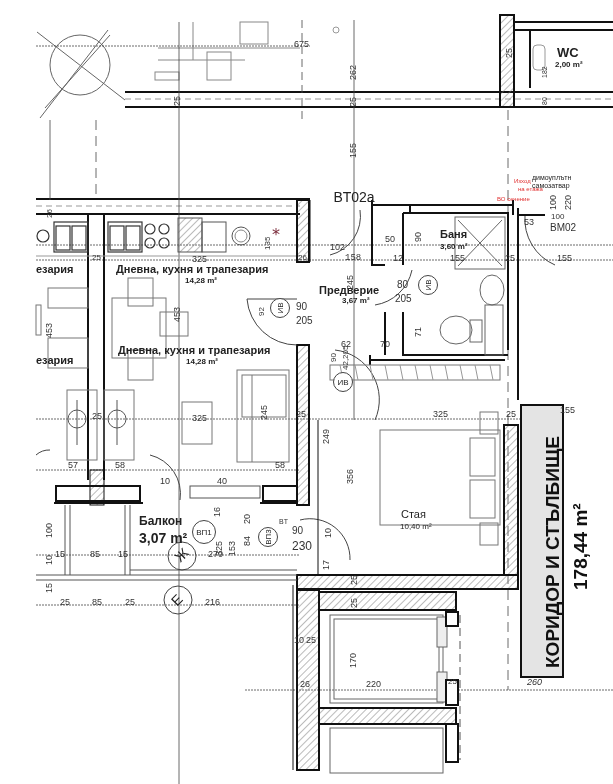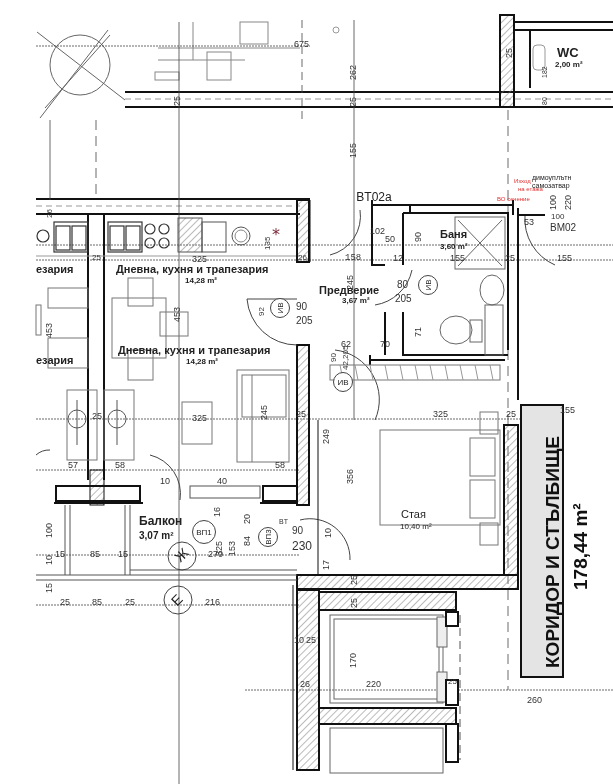--- a/index.html
+++ b/index.html
@@ -244,29 +244,29 @@
 <div class="lbl area" style="left:186px;top:358px;">14,28 m²</div>
 <div class="lbl room" style="left:36px;top:264px;">езария</div>
 <div class="lbl room" style="left:36px;top:355px;">езария</div>
 <div class="lbl room" style="left:319px;top:285px;">Предверие</div>
 <div class="lbl area" style="left:342px;top:297px;">3,67 m²</div>
 <div class="lbl room" style="left:440px;top:229px;">Баня</div>
 <div class="lbl area" style="left:440px;top:243px;text-align:center;">3,60 m²</div>
 <div class="lbl room" style="left:401px;top:509px;font-weight:normal;">Стая</div>
 <div class="lbl area" style="left:400px;top:523px;font-weight:normal;">10,40 m²</div>
 <div class="lbl room" style="left:139px;top:515px;font-size:12px;">Балкон</div>
-<div class="lbl room" style="left:139px;top:531px;font-size:10px;">3,07 m²</div>
+<div class="lbl room" style="left:139px;top:531px;font-size:14px;">3,07 m²</div>
 <div class="lbl room" style="left:557px;top:46px;font-size:13px;">WC</div>
 <div class="lbl area" style="left:555px;top:61px;">2,00 m²</div>
 
 <div class="corr"></div>
 <div class="corr-txt">КОРИДОР И СТЪЛБИЩЕ</div>
 <div class="corr-area">178,44 m²</div>
 
-<div class="circ" style="left:360px;top:183px;width:28px;height:28px;border:none;background:transparent;font-size:12px;justify-content:center;">
+<div class="circ" style="left:340px;top:183px;width:28px;height:28px;border:none;background:transparent;font-size:14px;justify-content:center;">
     <span>BT02a</span>
   </div>
 <div class="lbl dim" style="left:550px;top:223px;font-size:10px;">BM02</div>
 <div class="circ" style="left:270px;top:298px;width:18px;height:18px;transform:rotate(-90deg);">
     <span>ИВ</span>
   </div>
 <div class="circ" style="left:418px;top:275px;width:18px;height:18px;transform:rotate(-90deg);">
     <span>ИВ</span>
   </div>
 <div class="circ" style="left:333px;top:372px;width:18px;height:18px;">
@@ -287,21 +287,21 @@
 <div class="lbl red" style="left:514px;top:178px;">Изход</div>
 <div class="lbl red" style="left:518px;top:186px;">на етажа</div>
 <div class="lbl red" style="left:497px;top:196px;">ВО сечение</div>
 
 <div class="lbl dim" style="left:294px;top:40px;">675</div>
 <div class="lbl dim" style="left:192px;top:255px;">325</div>
 <div class="lbl dim" style="left:92px;top:254px;font-size:8px;">25</div>
 <div class="lbl dim" style="left:298px;top:254px;font-size:8px;">26</div>
 <div class="lbl dim" style="left:296px;top:302px;font-size:10px;">90</div>
 <div class="lbl dim" style="left:296px;top:316px;font-size:10px;">205</div>
-<div class="lbl dim" style="left:330px;top:227px;margin-left:40px;">102</div>
+<div class="lbl dim" style="left:330px;top:243px;">102</div>
 <div class="lbl dim" style="left:385px;top:227px;margin-top:8px;">50</div>
 <div class="lbl dim" style="left:345px;top:254px;font-family:Liberation Mono, monospace;">158</div>
 <div class="lbl dim" style="left:393px;top:254px;">12</div>
 <div class="lbl dim" style="left:450px;top:254px;">155</div>
 <div class="lbl dim" style="left:505px;top:254px;">25</div>
 <div class="lbl dim" style="left:524px;top:218px;">53</div>
 <div class="lbl dim" style="left:551px;top:213px;font-size:8px;">100</div>
 <div class="lbl dim" style="left:557px;top:254px;">155</div>
 <div class="lbl dim" style="left:397px;top:280px;font-size:10px;">80</div>
 <div class="lbl dim" style="left:395px;top:294px;font-size:10px;">205</div>
@@ -326,21 +326,21 @@
 <div class="lbl dim" style="left:118px;top:550px;">15</div>
 <div class="lbl dim" style="left:60px;top:598px;">25</div>
 <div class="lbl dim" style="left:92px;top:598px;">85</div>
 <div class="lbl dim" style="left:125px;top:598px;">25</div>
 <div class="lbl dim" style="left:205px;top:598px;">216</div>
 <div class="lbl dim" style="left:294px;top:636px;">10</div>
 <div class="lbl dim" style="left:306px;top:636px;">25</div>
 <div class="lbl dim" style="left:366px;top:680px;">220</div>
 <div class="lbl dim" style="left:300px;top:680px;">26</div>
 <div class="lbl dim" style="left:448px;top:678px;font-size:8px;">25</div>
-<div class="lbl dim" style="left:527px;top:696px;">260</div>
+<div class="lbl dim" style="left:527px;top:678px;font-style:italic;">260</div>
 
 <div class="lbl dimv" style="left:349px;top:80px;">262</div>
 <div class="lbl dimv" style="left:349px;top:158px;">155</div>
 <div class="lbl dimv" style="left:173px;top:106px;">25</div>
 <div class="lbl dimv" style="left:349px;top:107px;">25</div>
 <div class="lbl dimv" style="left:505px;top:58px;">25</div>
 <div class="lbl dimv" style="left:541px;top:78px;font-size:7px;">182</div>
 <div class="lbl dimv" style="left:541px;top:105px;font-size:7px;">80</div>
 <div class="lbl dimv" style="left:264px;top:250px;font-size:8px;">135</div>
 <div class="lbl dimv" style="left:45px;top:338px;">453</div>

